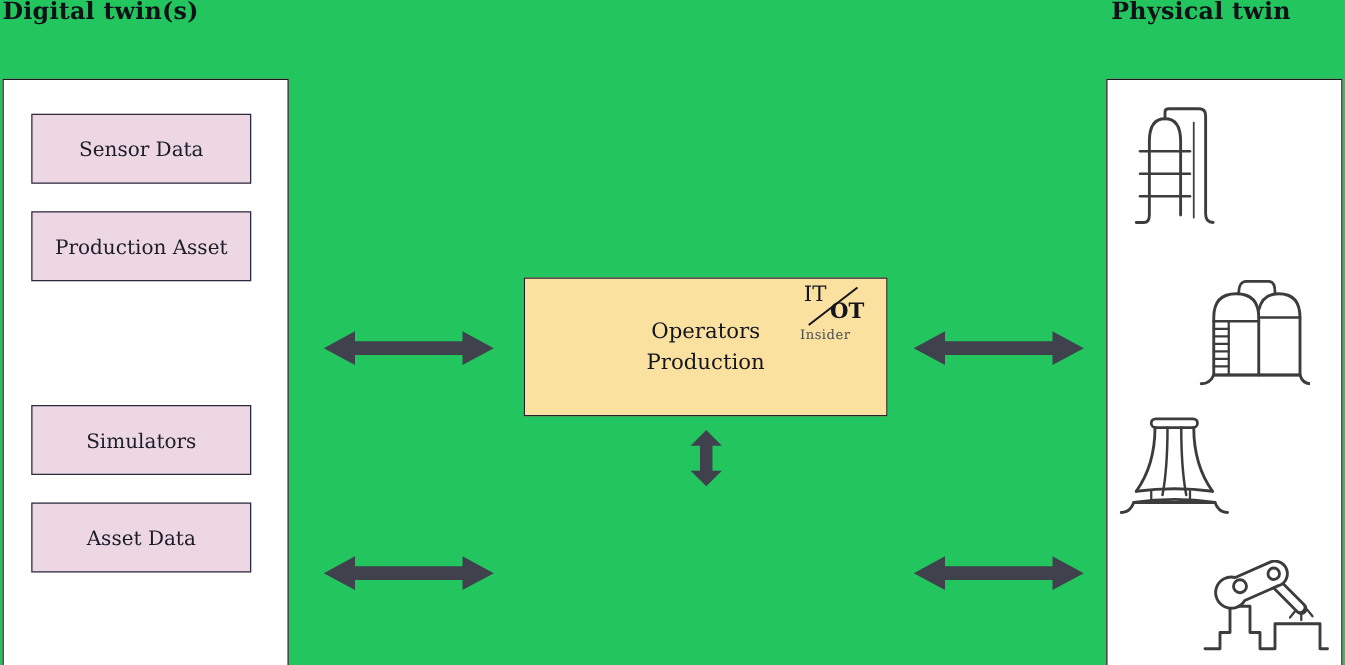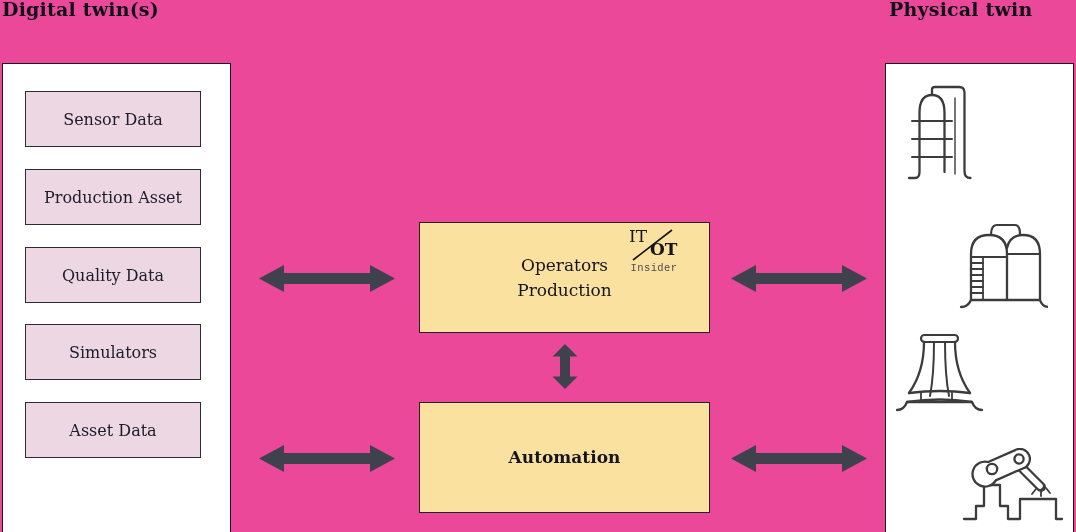--- a/index.html
+++ b/index.html
@@ -1,17 +1,17 @@
 <!DOCTYPE html>
 <html><head>
 <meta charset="utf-8">
 <style>
   html,body{margin:0;padding:0;background:#ffffff;}
   #canvas{
-    position:relative;width:1076px;height:532px;background:#ec4899;
+    position:relative;width:1076px;height:532px;background:#22c55e;
     font-family:"DejaVu Serif","Liberation Serif",serif;color:#15151e;overflow:hidden;
   }
   .panel-title{
     position:absolute;top:-2px;font-size:19px;font-weight:bold;color:#101018;
     letter-spacing:.2px;white-space:nowrap;
   }
   #digital-title{left:2px;}
   #physical-title{left:889px;}
   .twin-panel{
     position:absolute;top:27px;height:503px;border:1.5px solid #1b1b1b;
@@ -30,61 +30,57 @@
     background:#fbe1a0;border:1.5px solid #23232f;box-sizing:border-box;
     display:flex;flex-direction:column;align-items:center;justify-content:center;
     font-size:17px;line-height:1.45;color:#15151e;text-align:center;
   }
   #operators-box{top:222px;}
   #automation-box{top:402px;font-weight:bold;}
   .arrow{position:absolute;}
   .sketch{position:absolute;}
   .sketch svg{display:block;}
   
-  #itot-logo{position:absolute;top:5px;right:27px;width:56px;height:50px;color:#14141c;}
+  #itot-logo{position:absolute;top:5px;right:13px;width:56px;height:50px;color:#14141c;}
   #itot-logo .lg-it{position:absolute;left:3px;top:0;font-size:17px;line-height:1;}
   #itot-logo .lg-ot{position:absolute;left:24px;top:13px;font-size:17px;line-height:1;font-weight:bold;}
   #itot-logo .lg-slash{position:absolute;left:0;top:0;}
   #itot-logo .lg-caption{
-    position:absolute;left:0;top:33px;width:100%;text-align:center;
-    font-size:10.5px;color:#4c4c52;letter-spacing:.4px;font-family:Liberation Mono, monospace;
+    position:absolute;left:0;top:33px;width:100%;text-align:left;
+    font-size:10.5px;color:#4c4c52;letter-spacing:.4px;
   }
 </style>
 </head>
 <body>
 
 <div id="canvas">
 
   <div class="panel-title" id="digital-title">Digital twin(s)</div>
   <div class="panel-title" id="physical-title">Physical twin</div>
 
   <div class="twin-panel" id="digital-panel">
     <div class="data-box" style="top:27px">Sensor Data</div>
     <div class="data-box" style="top:105px">Production Asset</div>
-    <div class="data-box" style="top:183px">Quality Data</div>
     <div class="data-box" style="top:260px">Simulators</div>
     <div class="data-box" style="top:338px">Asset Data</div>
   </div>
 
   <div class="center-box" id="operators-box">
     <span>Operators</span>
     <span>Production</span>
     <div id="itot-logo">
       <svg class="lg-slash" width="56" height="34" viewBox="0 0 56 34">
         <line x1="7" y1="32" x2="46" y2="2" stroke="#14141c" stroke-width="1.6"></line>
       </svg>
       <span class="lg-it">IT</span>
       <span class="lg-ot">OT</span>
       <div class="lg-caption">Insider</div>
     </div>
   </div>
 
-  <div class="center-box" id="automation-box">
-    <span>Automation</span>
-  </div>
 
   <div class="twin-panel" id="physical-panel">
 
     <div class="sketch" style="left:16px;top:18px">
       <svg width="76" height="104" viewBox="0 0 76 104" fill="none" stroke="#3c3c3c" stroke-width="2.3" stroke-linecap="round" stroke-linejoin="round">
         <path d="M7 96 L13 96 Q17.5 96 17.5 90 L17.5 31 Q17.5 13 30 13 Q42.5 13 42.5 31 L42.5 90"></path>
         <path d="M10 39 H50" stroke-width="2"></path>
         <path d="M10 57 H50" stroke-width="2"></path>
         <path d="M10 75 H50" stroke-width="2"></path>
         <path d="M30 13 V7.5 Q30 5 33 5 L57 5 Q62.5 5 62.5 10.5 L62.5 89 Q62.5 96 68.5 96"></path>

